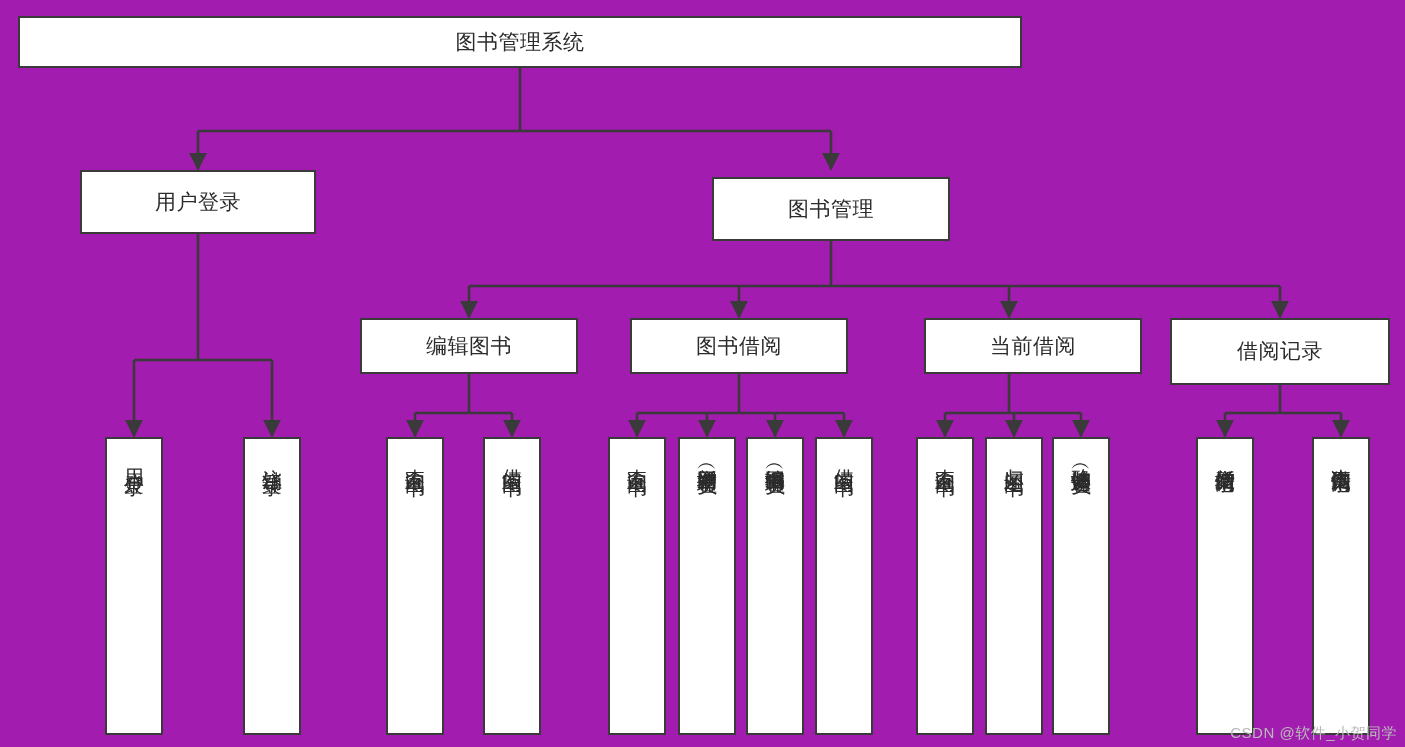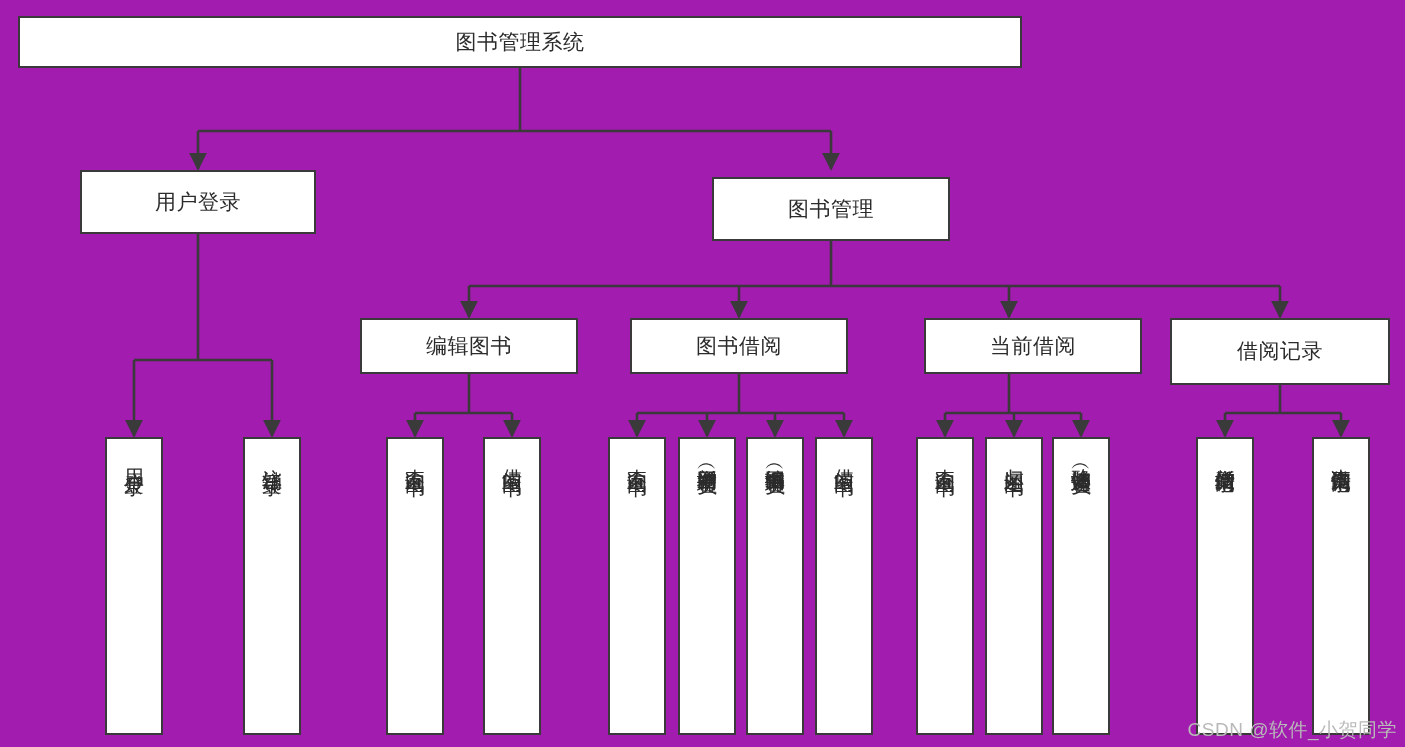--- a/index.html
+++ b/index.html
@@ -62,21 +62,21 @@
     white-space: normal;
     max-height: 278px;
   }
   .node.leaf.tall-text .node-label {
     letter-spacing: 1px;
   }
   #watermark {
     position: absolute;
     right: 8px;
     bottom: 4px;
-    font-size: 19px;
+    font-size: 15px;
     color: #b9b9b9;
     letter-spacing: 0.5px;
     white-space: nowrap;
     z-index: 5;
     font-family: "Liberation Sans", "DejaVu Sans", sans-serif;
   }
 </style>
 </head>
 <body>
 

